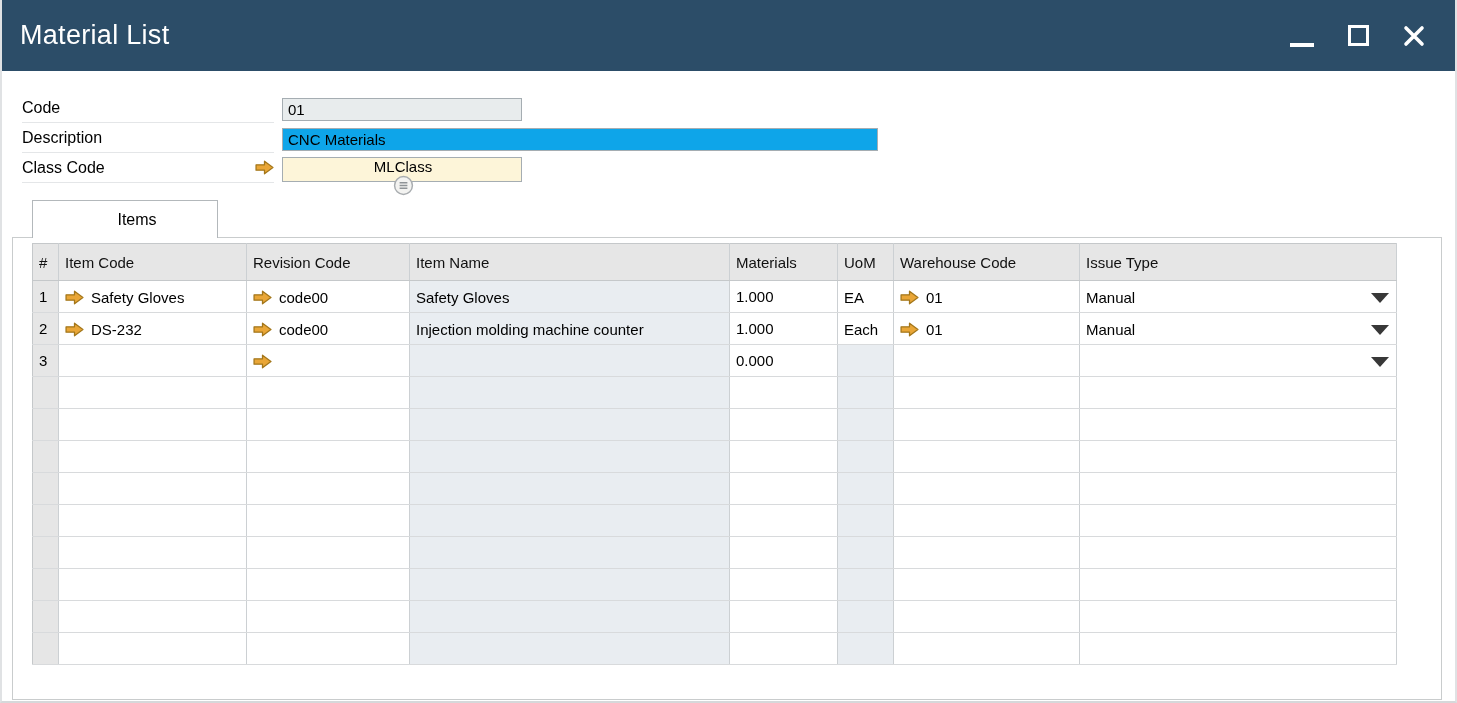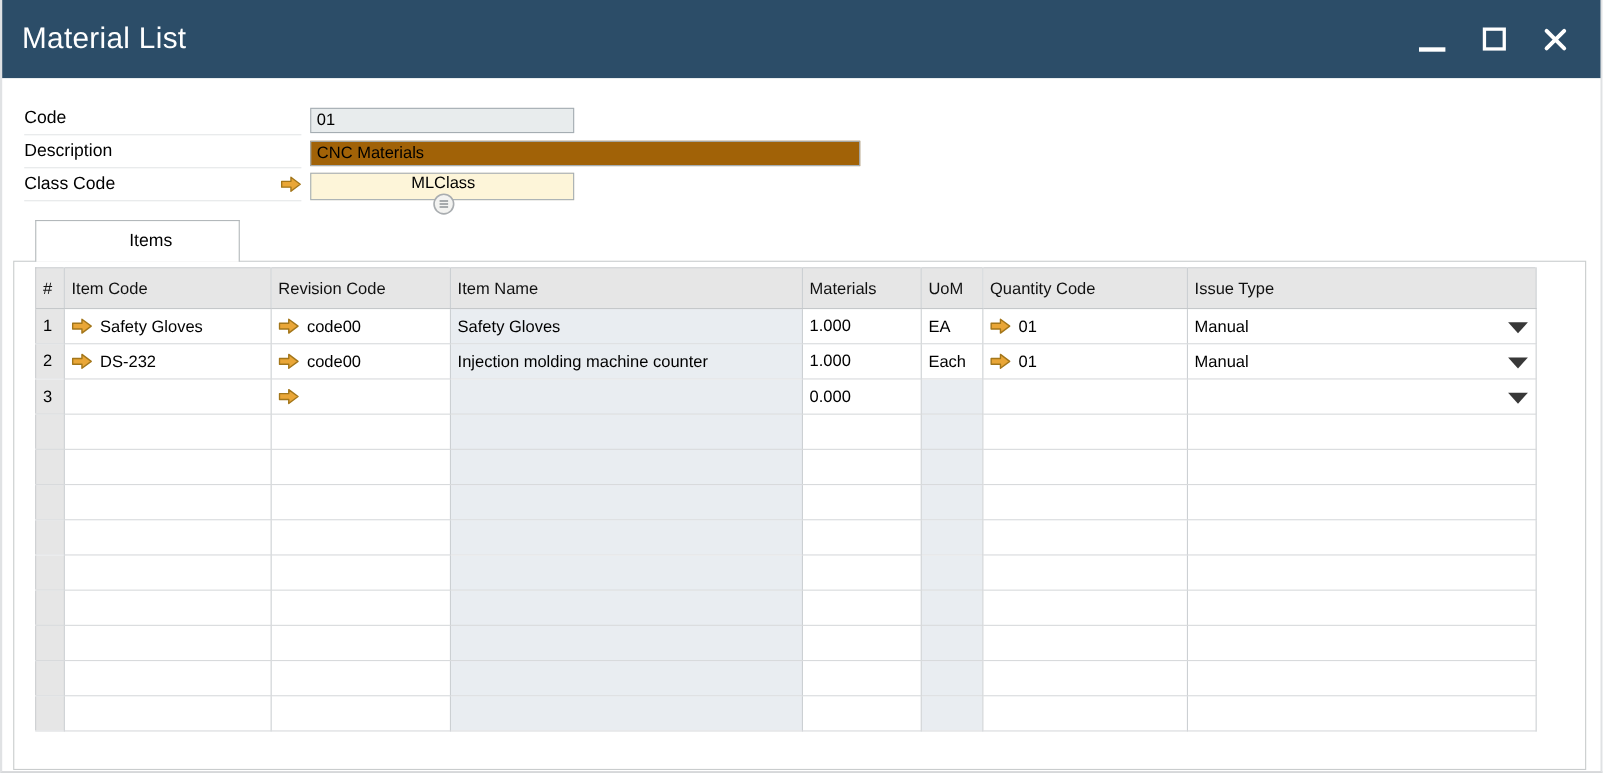--- a/index.html
+++ b/index.html
@@ -25,21 +25,21 @@
   .label-zone {
     width:252px; height:28px; display:flex; align-items:center; justify-content:space-between;
     border-bottom:1px solid #e4e6e8; padding-bottom:2px;
   }
   .field-label { font-size:16px; color:#000; }
   .form-input {
     margin-left:8px; height:23px; border:1px solid var(--field-border,#a5adb2);
     font-family:inherit; font-size:15px; padding:0 5px; color:#000;
   }
   .input-code { width:240px; background:var(--readonly-field,#e8eced); }
-  .input-desc { width:500px; background:#a16207; }
+  .input-desc { width:596px; background:#0ea5e9; }
   .class-field {
     margin-left:8px; width:240px; height:25px; border:1px solid var(--field-border,#a5adb2);
     background:var(--focused-field,#fdf5d9); display:flex; align-items:center; padding:0 4px 0 6px;flex-direction:column;
   }
   .class-text { font-size:15px; color:#000; }
   .caret { width:1px; height:17px; background:#000; margin-left:1px; }
   .class-spacer { flex:1; }
   .linkarrow { display:inline-flex; align-items:center; flex:none; line-height:0; }
   
   .tab-row { margin:16px 0 0 30px; position:relative; z-index:2; display:flex; }
@@ -154,21 +154,21 @@
           <col class="col-issue">
       </colgroup>
       <thead>
           <tr>
             <th class="numcol">#</th>
             <th>Item Code</th>
             <th>Revision Code</th>
             <th>Item Name</th>
             <th>Materials</th>
             <th>UoM</th>
-            <th>Quantity Code</th>
+            <th>Warehouse Code</th>
             <th>Issue Type</th>
           </tr>
         </thead>
       <tbody>
           <tr>
             <td class="numcol">1</td>
             <td><span class="linkarrow">
                 <svg width="19" height="15" viewBox="0 0 18 14">
                   <path d="M1 4.5 H9 V1 L17 7 L9 13 V9.5 H1 Z" fill="var(--arrow-fill,#e9a637)" stroke="var(--arrow-stroke,#a3761a)" stroke-width="1.2" stroke-linejoin="round"></path>
                 </svg>

